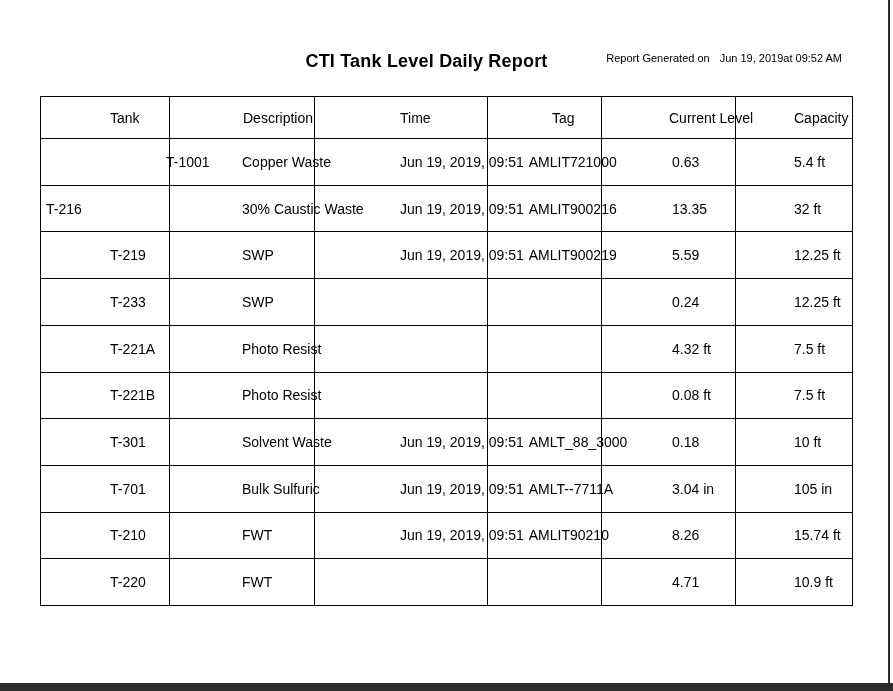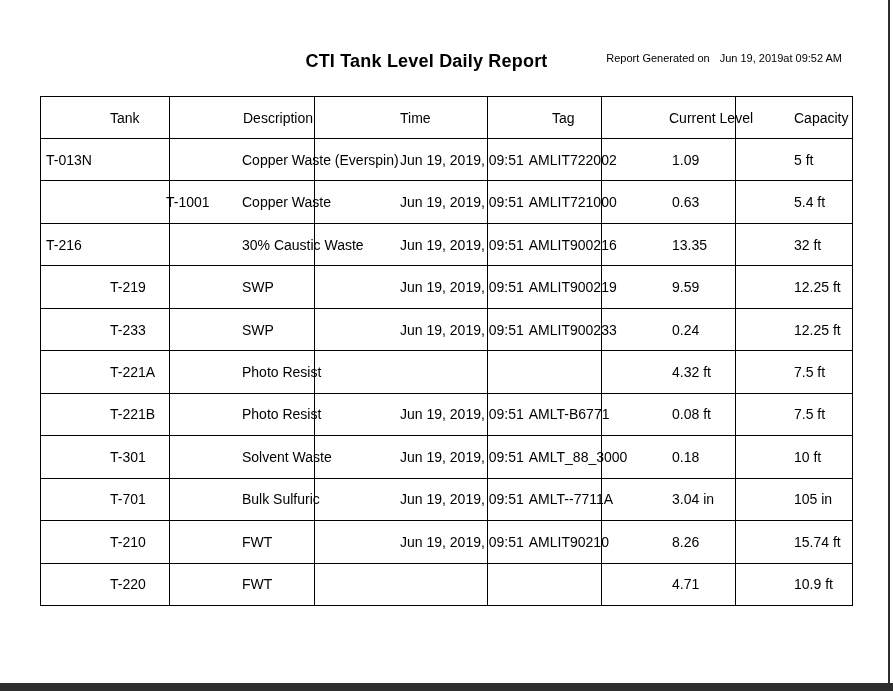--- a/index.html
+++ b/index.html
@@ -67,27 +67,20 @@
   <div class="grid">
     <div class="hrow">
       <span class="cell h-tank">Tank</span>
       <span class="cell h-desc">Description</span>
       <span class="cell h-time">Time</span>
       <span class="cell h-tag">Tag</span>
       <span class="cell h-cur">Current Level</span>
       <span class="cell h-cap">Capacity</span>
     </div>
 
-    <div class="drow">
-      <span class="cell t-left">T-013N</span>
-      <span class="cell d-desc">Copper Waste (Everspin)</span>
-      <span class="cell d-timetag"><span>Jun 19, 2019, 09:51</span><span class="tagtxt">AMLIT722002</span></span>
-      <span class="cell d-cur">1.09</span>
-      <span class="cell d-cap">5 ft</span>
-    </div>
 
     <div class="drow">
       <span class="cell t-wide">T-1001</span>
       <span class="cell d-desc">Copper Waste</span>
       <span class="cell d-timetag"><span>Jun 19, 2019, 09:51</span><span class="tagtxt">AMLIT721000</span></span>
       <span class="cell d-cur">0.63</span>
       <span class="cell d-cap">5.4 ft</span>
     </div>
 
     <div class="drow">
@@ -95,43 +88,41 @@
       <span class="cell d-desc">30% Caustic Waste</span>
       <span class="cell d-timetag"><span>Jun 19, 2019, 09:51</span><span class="tagtxt">AMLIT900216</span></span>
       <span class="cell d-cur">13.35</span>
       <span class="cell d-cap">32 ft</span>
     </div>
 
     <div class="drow">
       <span class="cell t-center">T-219</span>
       <span class="cell d-desc">SWP</span>
       <span class="cell d-timetag"><span>Jun 19, 2019, 09:51</span><span class="tagtxt">AMLIT900219</span></span>
-      <span class="cell d-cur">9.59</span>
+      <span class="cell d-cur">5.59</span>
       <span class="cell d-cap">12.25 ft</span>
     </div>
 
     <div class="drow">
       <span class="cell t-center">T-233</span>
       <span class="cell d-desc">SWP</span>
-      <span class="cell d-timetag"><span>Jun 19, 2019, 09:51</span><span class="tagtxt">AMLIT900233</span></span>
       <span class="cell d-cur">0.24</span>
       <span class="cell d-cap">12.25 ft</span>
     </div>
 
     <div class="drow">
       <span class="cell t-center">T-221A</span>
       <span class="cell d-desc">Photo Resist</span>
       <span class="cell d-cur">4.32 ft</span>
       <span class="cell d-cap">7.5 ft</span>
     </div>
 
     <div class="drow">
       <span class="cell t-center">T-221B</span>
       <span class="cell d-desc">Photo Resist</span>
-      <span class="cell d-timetag"><span>Jun 19, 2019, 09:51</span><span class="tagtxt">AMLT-B6771</span></span>
       <span class="cell d-cur">0.08 ft</span>
       <span class="cell d-cap">7.5 ft</span>
     </div>
 
     <div class="drow">
       <span class="cell t-center">T-301</span>
       <span class="cell d-desc">Solvent Waste</span>
       <span class="cell d-timetag"><span>Jun 19, 2019, 09:51</span><span class="tagtxt">AMLT_88_3000</span></span>
       <span class="cell d-cur">0.18</span>
       <span class="cell d-cap">10 ft</span>

